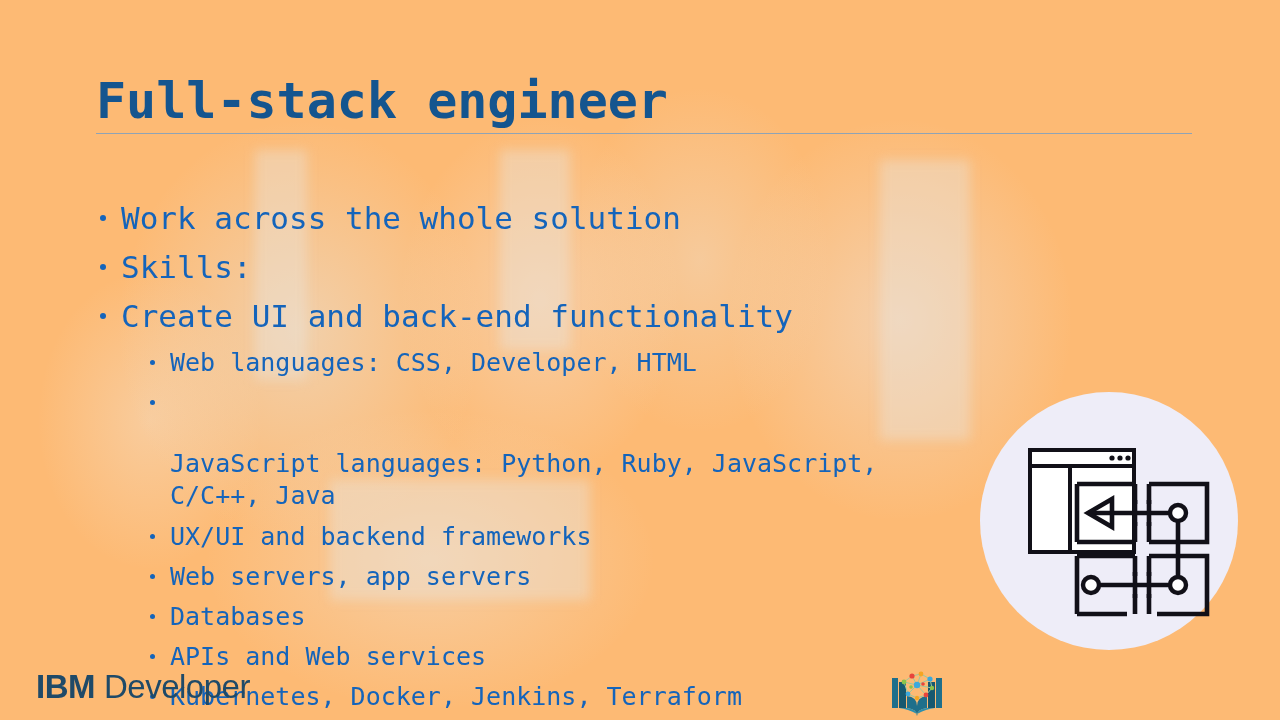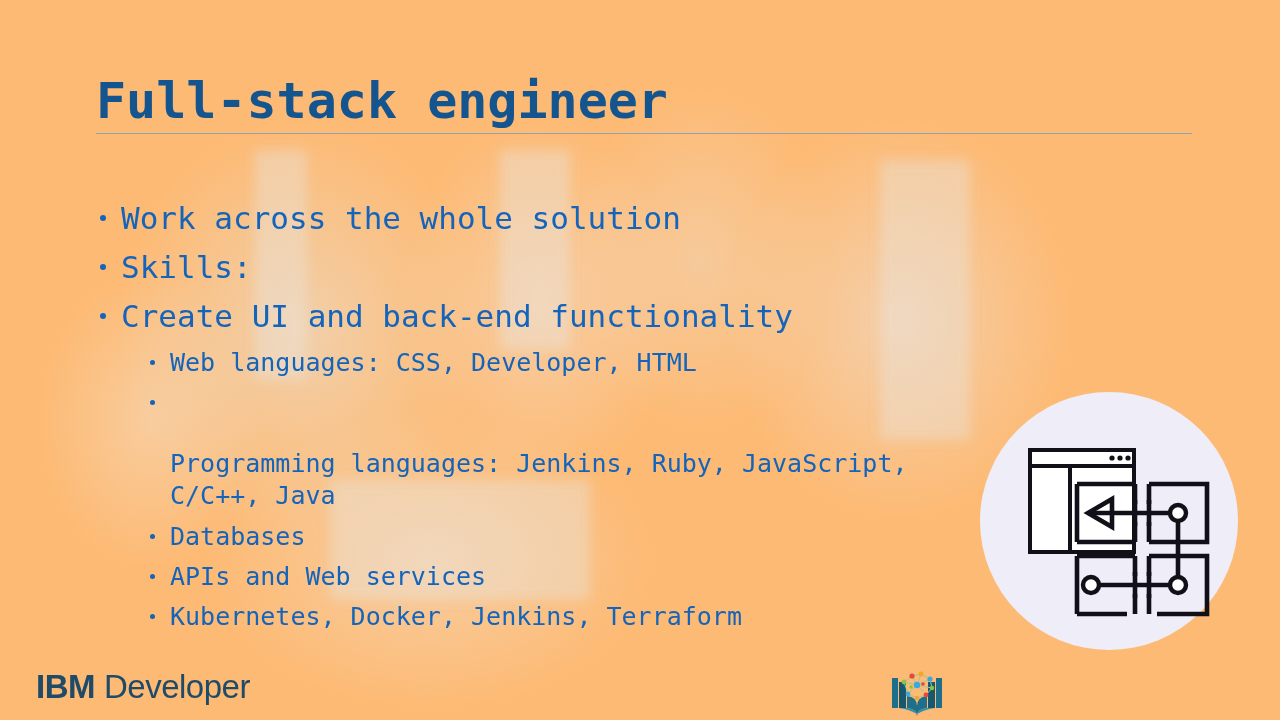--- a/index.html
+++ b/index.html
@@ -196,25 +196,33 @@
 
     <div class="sublist">
 
       <div class="l2">
         <span class="dot"></span>
         <span>Web languages: CSS, Developer, HTML</span>
       </div>
 
       <div class="l2 wrap">
         <span class="dot"></span>
-        <span>Programming languages: Jenkins, Ruby, JavaScript,
+        <span>JavaScript languages: Python, Ruby, JavaScript,
 C/C++, Java</span>
       </div>
 
-
+      <div class="l2">
+        <span class="dot"></span>
+        <span>UX/UI and backend frameworks</span>
+      </div>
+
+      <div class="l2">
+        <span class="dot"></span>
+        <span>Web servers, app servers</span>
+      </div>
 
       <div class="l2">
         <span class="dot"></span>
         <span>Databases</span>
       </div>
 
       <div class="l2">
         <span class="dot"></span>
         <span>APIs and Web services</span>
       </div>

